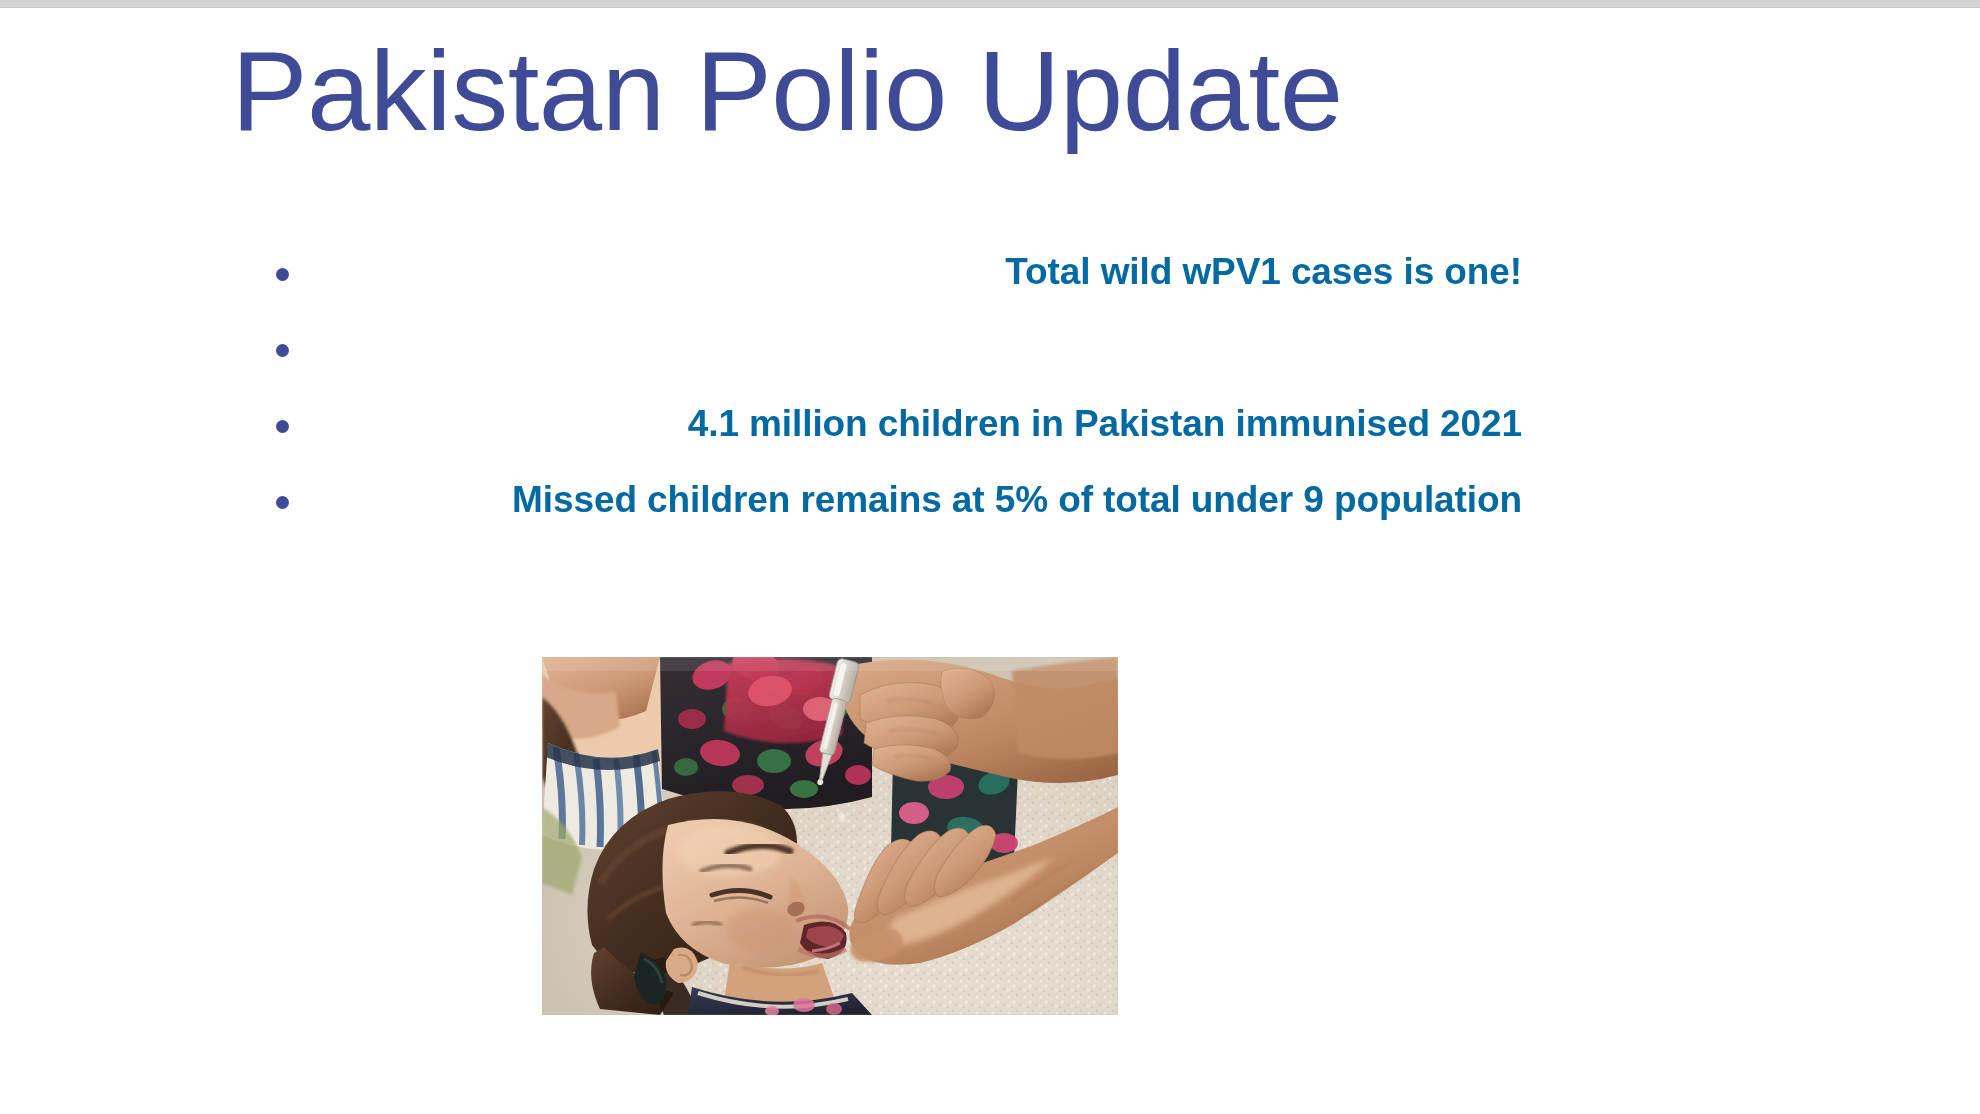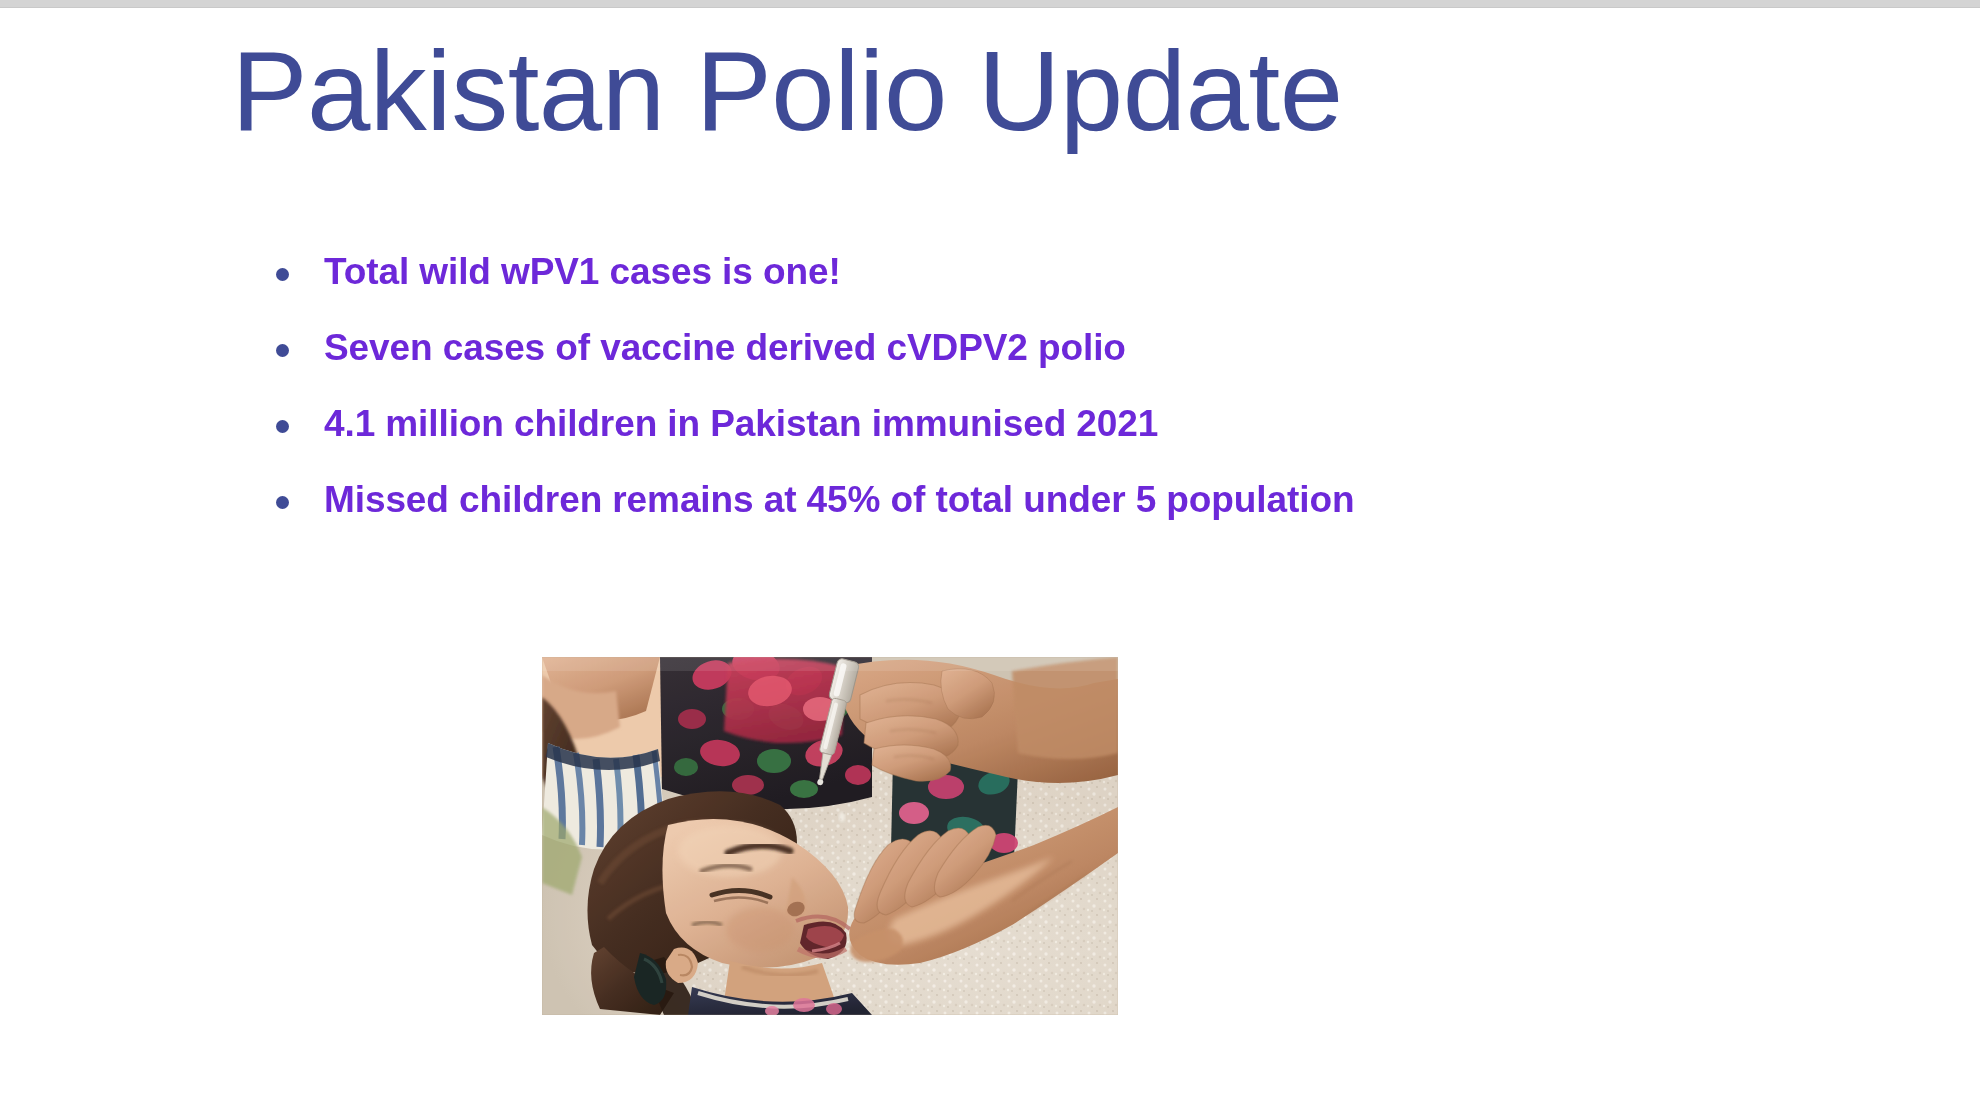--- a/index.html
+++ b/index.html
@@ -78,23 +78,24 @@
     background: #3f4b96;
     margin-left: 4px;
   }
 
   .bullet-text {
     flex: 1 1 auto;
     font-family: "Liberation Sans", sans-serif;
     font-size: 37px;
     font-weight: 700;
     line-height: 1.05;
-    color: #6d28d9;
+    color: #0369a1;
     white-space: nowrap;
     letter-spacing: -0.1px;
+    text-align: right;
   }
 
   
   #photo-frame {
     position: absolute;
     left: 542px;
     top: 657px;
     width: 576px;
     height: 358px;
     overflow: hidden;
@@ -114,31 +115,30 @@
 
   <div id="bullet-list">
 
     <div class="bullet-row">
       <span class="bullet-marker"></span>
       <span class="bullet-text">Total wild wPV1 cases is one!</span>
     </div>
 
     <div class="bullet-row">
       <span class="bullet-marker"></span>
-      <span class="bullet-text">Seven cases of vaccine derived cVDPV2 polio</span>
     </div>
 
     <div class="bullet-row">
       <span class="bullet-marker"></span>
       <span class="bullet-text">4.1 million children in Pakistan immunised 2021</span>
     </div>
 
     <div class="bullet-row">
       <span class="bullet-marker"></span>
-      <span class="bullet-text">Missed children remains at 45% of total under 5 population</span>
+      <span class="bullet-text">Missed children remains at 5% of total under 9 population</span>
     </div>
 
   </div>
 
   <div id="photo-frame" aria-label="Health worker administering oral polio vaccine drops into the mouth of a young child held by an adult hand">
     <svg viewBox="0 0 576 358" preserveAspectRatio="none" role="img">
       <defs>
         <radialGradient id="grFloor" cx="62%" cy="72%" r="62%">
           <stop offset="0%" stop-color="#efe9e0"></stop>
           <stop offset="60%" stop-color="#e2dacd"></stop>

